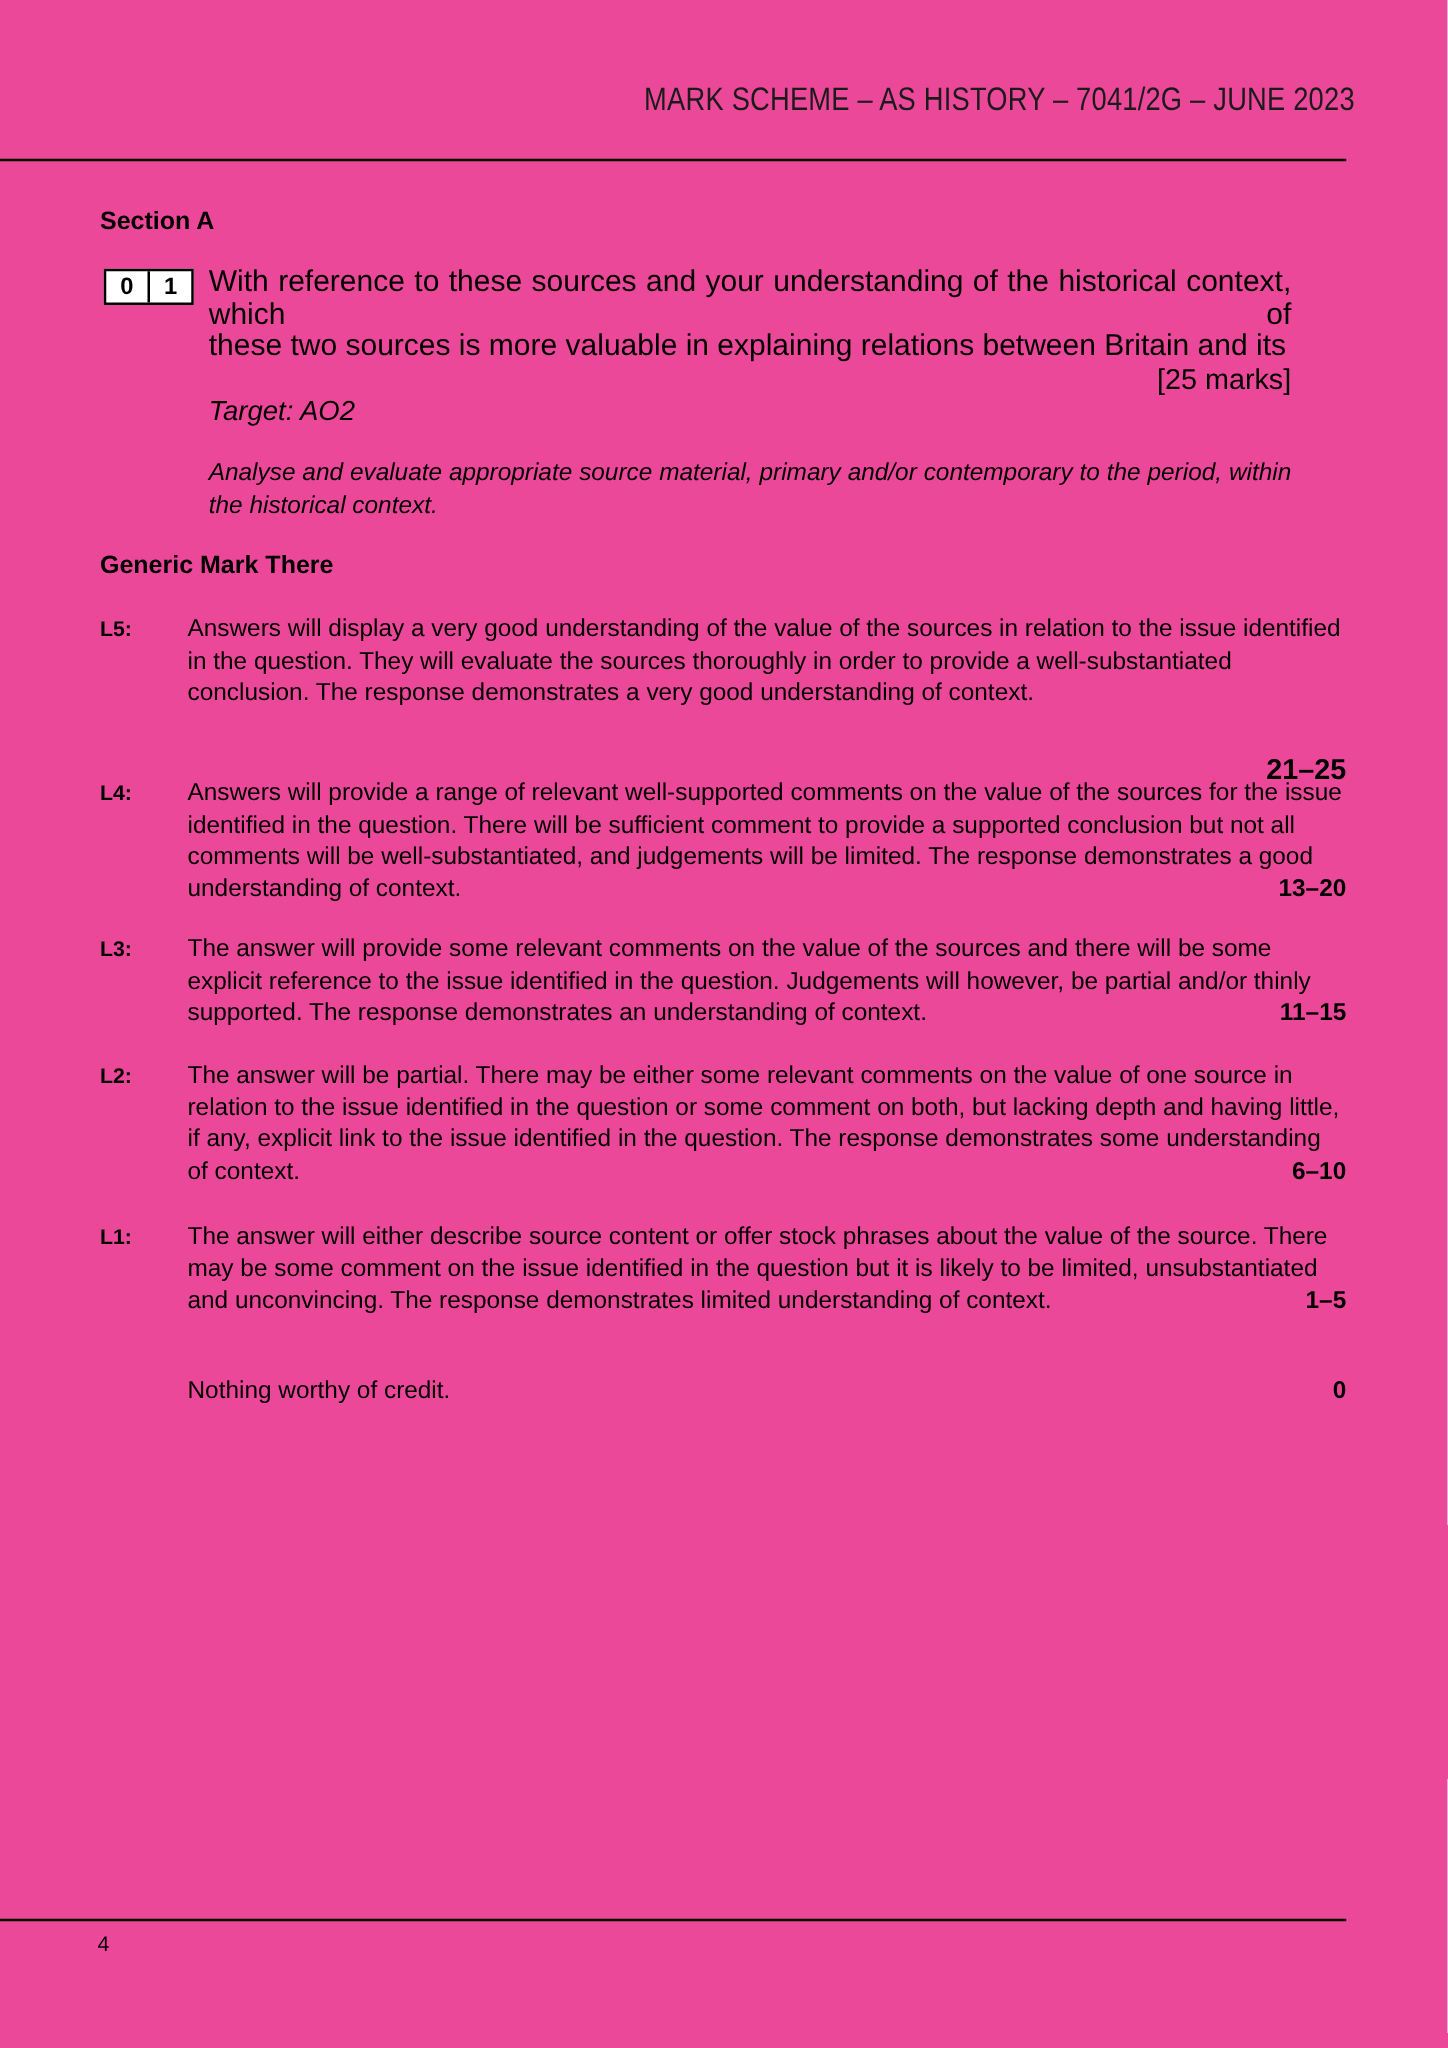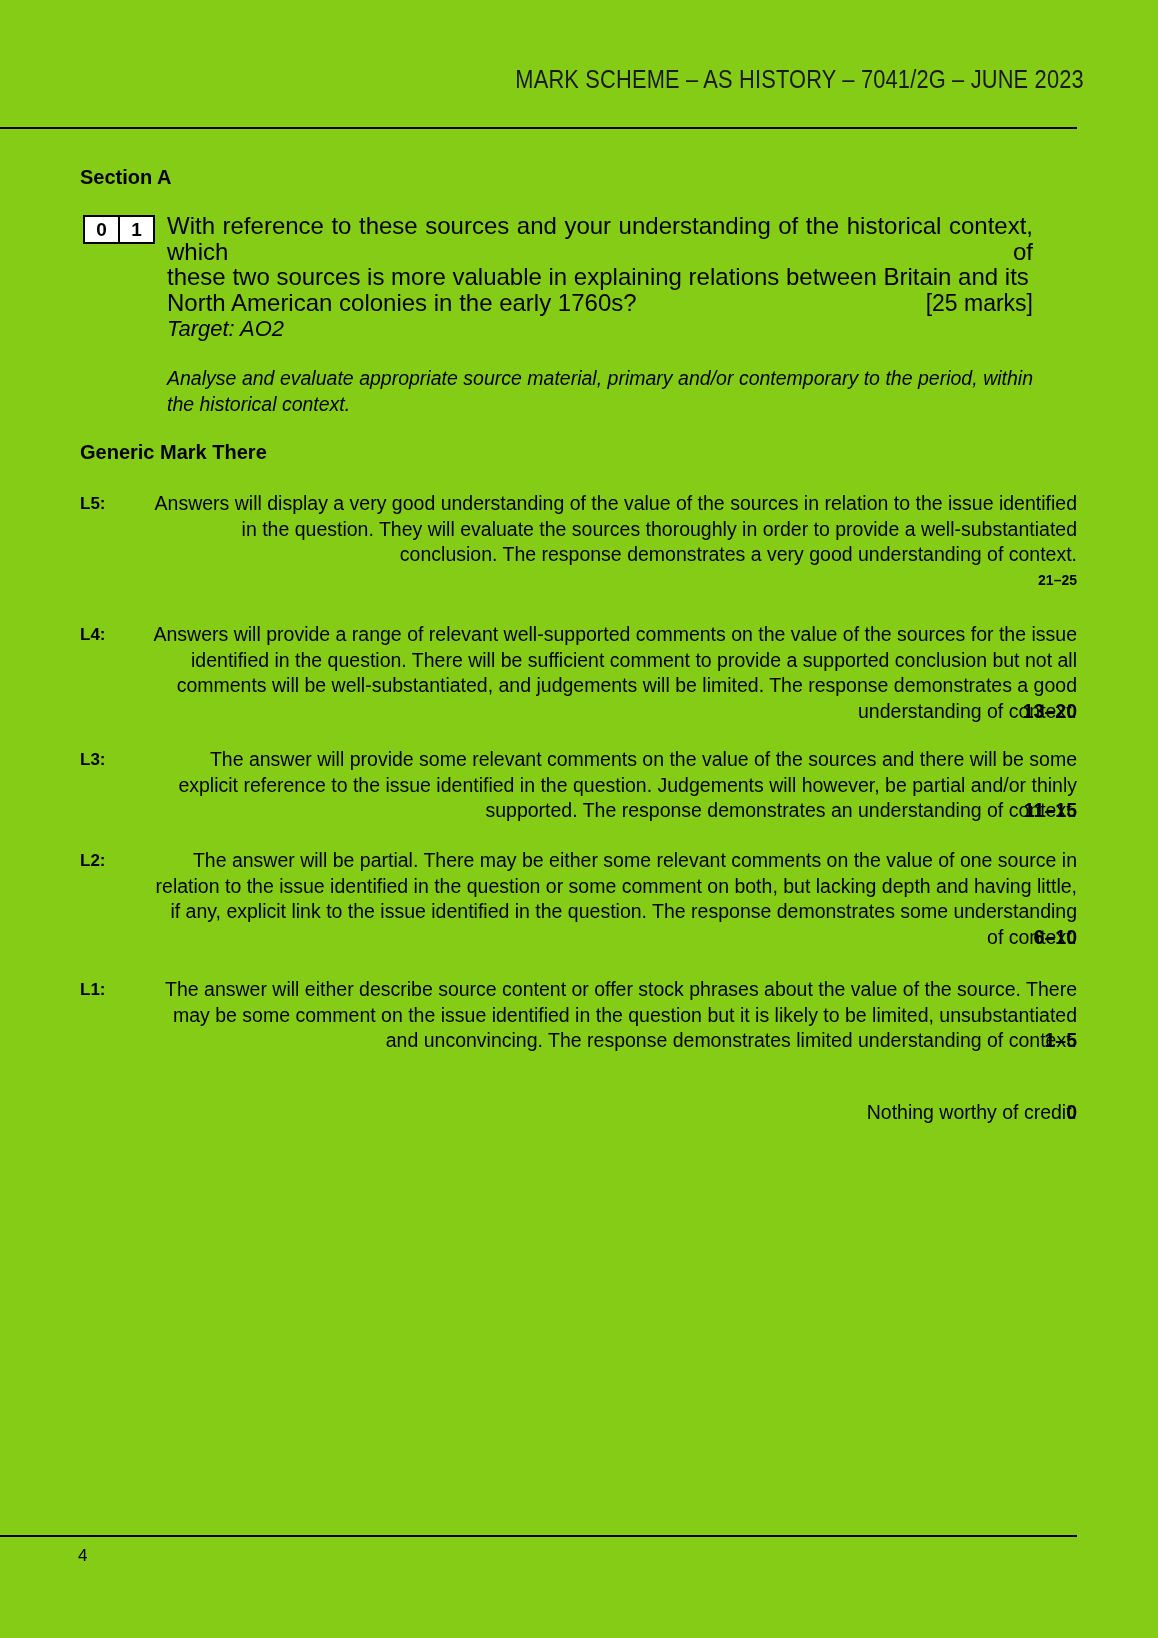--- a/index.html
+++ b/index.html
@@ -1,20 +1,20 @@
 <!DOCTYPE html>
 <html><head>
 <meta charset="utf-8">
 <style>
   html, body { margin: 0; padding: 0; background: #ffffff; }
   .page {
     position: relative;
     width: 1158px;
     height: 1638px;
-    background: #84cc16;
+    background: #ec4899;
     color: #000000;
     font-family: "Liberation Sans", "DejaVu Sans", sans-serif;
     overflow: hidden;
   }
   .abs { position: absolute; }
 
   .header-title {
     top: 64px;
     right: 74px;
     font-size: 26px;
@@ -52,26 +52,26 @@
 
   .gms-heading { top: 441px; left: 80px; font-size: 20px; font-weight: bold; }
 
   .level { left: 80px; width: 997px; }
   .level-label {
     position: absolute; left: 0; top: 0;
     font-weight: bold; font-size: 17px; line-height: 25.5px;
   }
   .level-body {
     position: relative; margin-left: 70px; width: 927px;
-    font-size: 19.5px; line-height: 25.5px; text-align: right;
+    font-size: 19.5px; line-height: 25.5px;
   }
   .level-marks { position: absolute; right: 0; bottom: 0; font-weight: bold; }
   .marks-line {
     margin-left: 70px; width: 927px; text-align: right;
-    font-weight: bold; font-size: 14px; line-height: 25.5px;
+    font-weight: bold; font-size: 23px; line-height: 25.5px; margin-top: 35px;
   }
 
   .page-num { top: 1546px; left: 78px; font-size: 17px; }
 </style>
 </head>
 <body>
 
 <div class="page">
 
   <div class="abs header-title">MARK SCHEME – AS HISTORY – 7041/2G – JUNE 2023</div>
@@ -80,21 +80,20 @@
   <div class="abs section-title">Section A</div>
 
   <div class="abs qbox">
     <div class="qcell">0</div>
     <div class="qcell">1</div>
   </div>
 
   <div class="abs qtext">
     <div class="qline-just">With reference to these sources and your understanding of the historical context, which of</div>
     <div>these two sources is more valuable in explaining relations between Britain and its</div>
-    <div>North American colonies in the early 1760s?</div>
   </div>
 
   <div class="abs marks25">[25 marks]</div>
 
   <div class="abs target">Target: AO2</div>
 
   <div class="abs target-desc">Analyse and evaluate appropriate source material, primary and/or contemporary to the period, within the historical context.</div>
 
   <div class="abs gms-heading">Generic Mark There</div>
 

